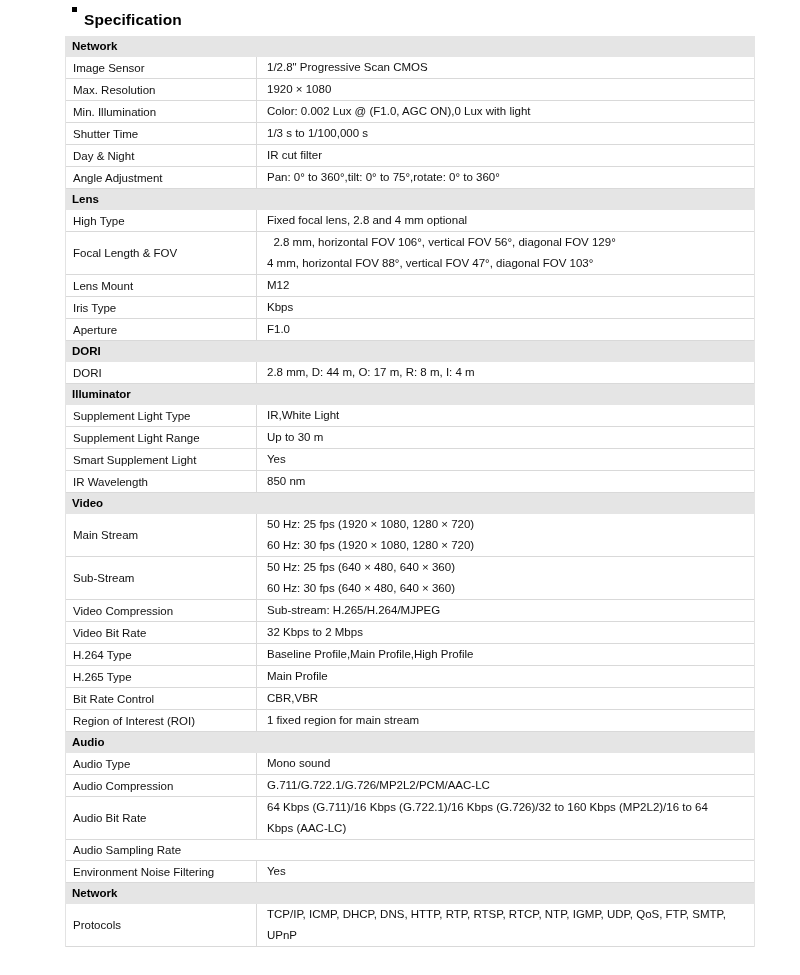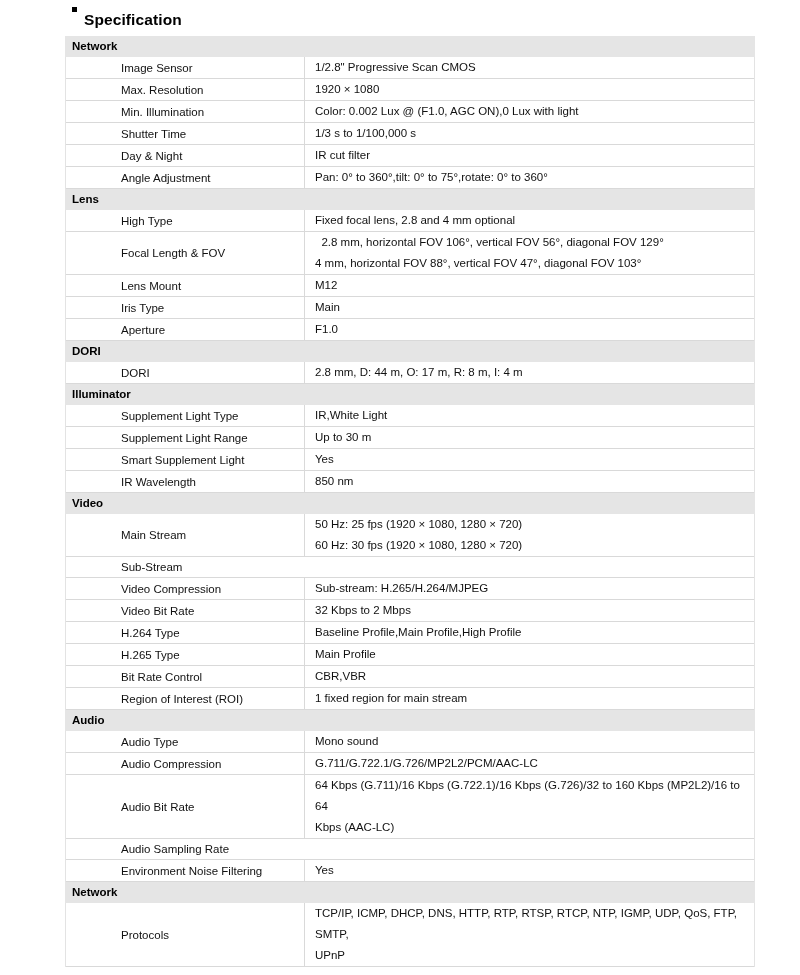--- a/index.html
+++ b/index.html
@@ -61,21 +61,20 @@
     border-bottom: 1px solid var(--border-color);
     min-height: 21px;
   }
   .label-cell {
     width: 190px;
     flex: 0 0 190px;
     display: flex;
     align-items: center;
     padding: 0 6px 0 7px;
     font-size: 11.5px;
-    margin-left: 48px;
   }
   .value-cell {
     flex: 1 1 auto;
     border-left: 1px solid var(--border-color);
     display: flex;
     flex-direction: column;
     justify-content: center;
     padding: 0 6px 0 10px;
   }
   .value-line {
@@ -146,21 +145,21 @@
       </div>
       <div class="spec-row">
         <div class="label-cell">Lens Mount</div>
         <div class="value-cell">
           <div class="value-line">M12</div>
         </div>
       </div>
       <div class="spec-row">
         <div class="label-cell">Iris Type</div>
         <div class="value-cell">
-          <div class="value-line">Main</div>
+          <div class="value-line">Kbps</div>
         </div>
       </div>
       <div class="spec-row">
         <div class="label-cell">Aperture</div>
         <div class="value-cell">
           <div class="value-line">F1.0</div>
         </div>
       </div>
       <div class="section-header">DORI</div>
       <div class="spec-row">
@@ -197,20 +196,24 @@
       <div class="section-header">Video</div>
       <div class="spec-row">
         <div class="label-cell">Main Stream</div>
         <div class="value-cell">
           <div class="value-line">50 Hz: 25 fps (1920 × 1080, 1280 × 720)</div>
           <div class="value-line">60 Hz: 30 fps (1920 × 1080, 1280 × 720)</div>
         </div>
       </div>
       <div class="spec-row">
         <div class="label-cell">Sub-Stream</div>
+        <div class="value-cell">
+          <div class="value-line">50 Hz: 25 fps (640 × 480, 640 × 360)</div>
+          <div class="value-line">60 Hz: 30 fps (640 × 480, 640 × 360)</div>
+        </div>
       </div>
       <div class="spec-row">
         <div class="label-cell">Video Compression</div>
         <div class="value-cell">
           <div class="value-line">Sub-stream: H.265/H.264/MJPEG</div>
         </div>
       </div>
       <div class="spec-row">
         <div class="label-cell">Video Bit Rate</div>
         <div class="value-cell">

